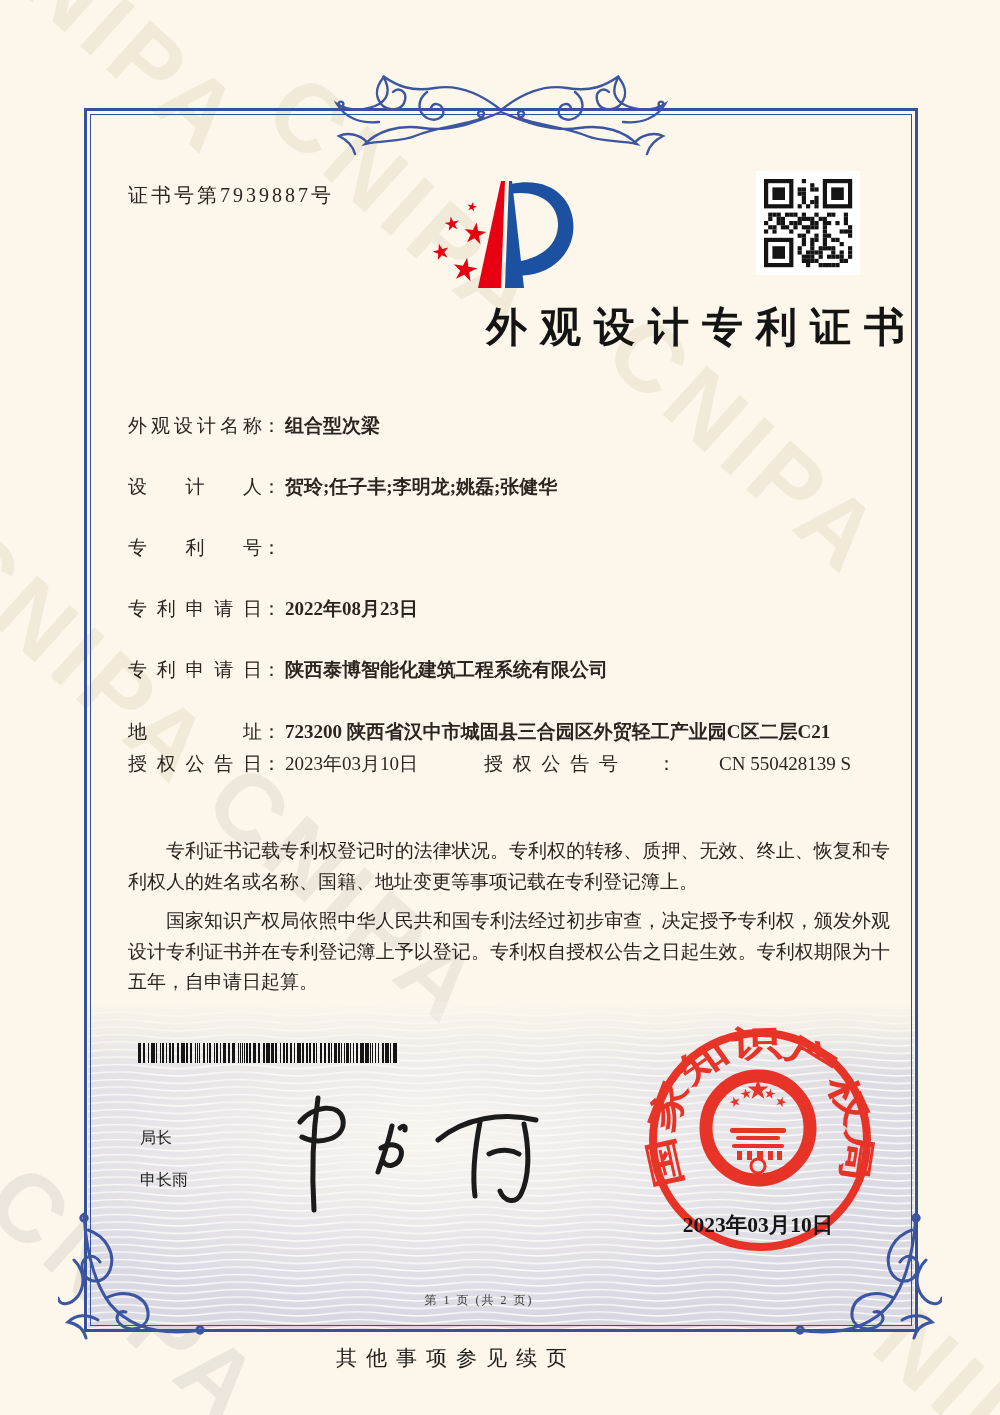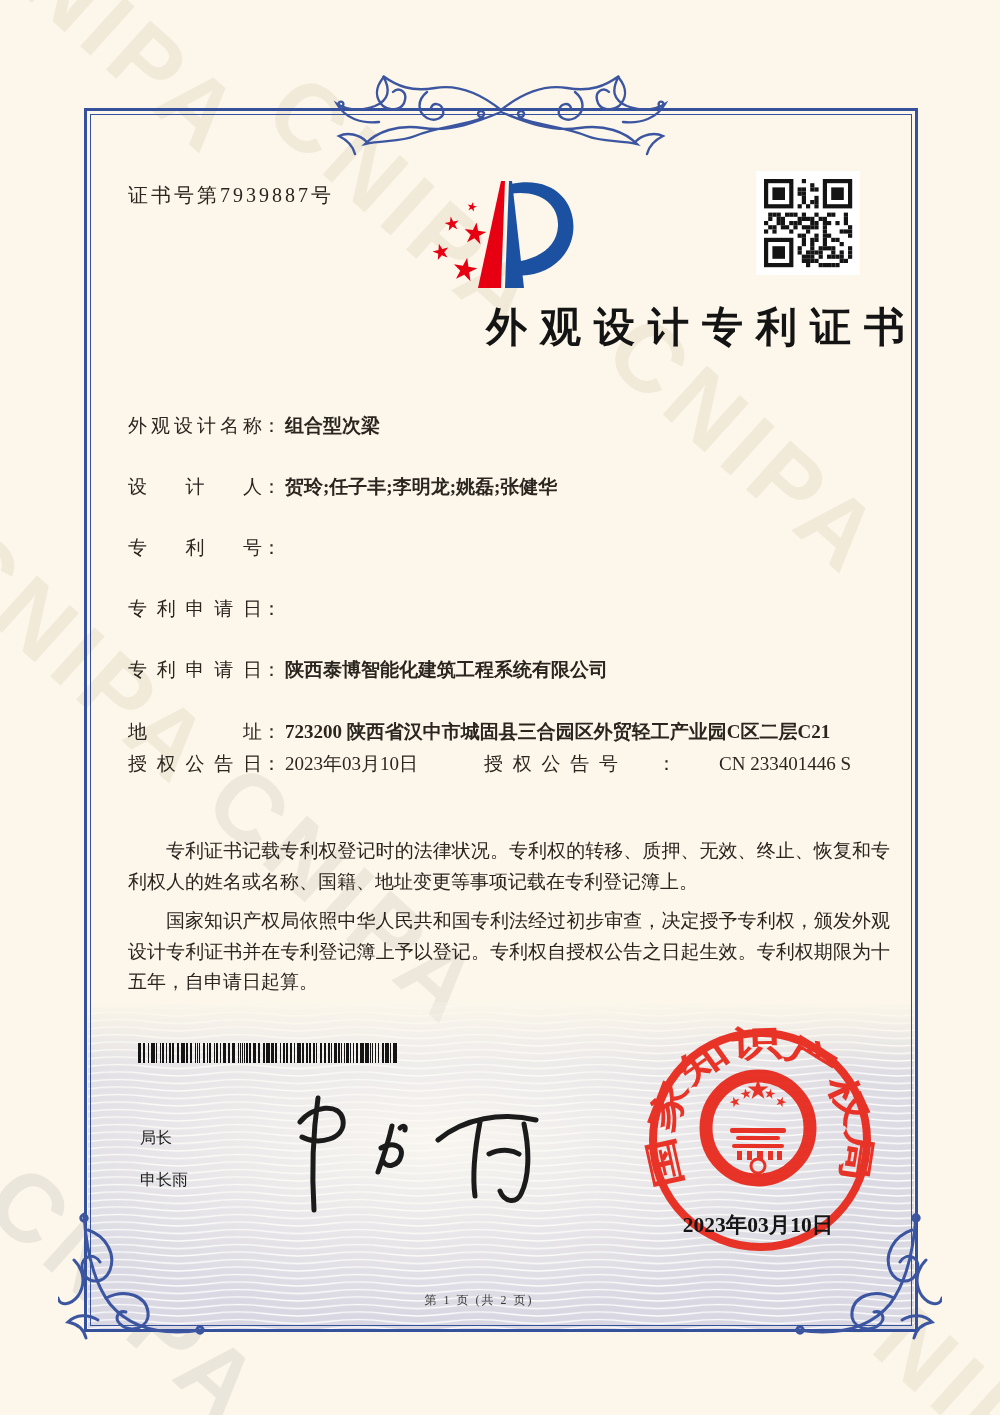--- a/index.html
+++ b/index.html
@@ -302,39 +302,40 @@
           <span class="cl">：</span>
           <span class="val">贺玲;任子丰;李明龙;姚磊;张健华</span>
       </div>
       <div class="frow">
         <span class="lbl">专利号</span>
           <span class="cl">：</span>
       </div>
       <div class="frow">
         <span class="lbl">专利申请日</span>
           <span class="cl">：</span>
+          <span class="val">2022年08月23日</span>
       </div>
       <div class="frow">
         <span class="lbl">专利申请日</span>
           <span class="cl">：</span>
           <span class="val">陕西泰博智能化建筑工程系统有限公司</span>
       </div>
       <div class="frow addr">
         <span class="lbl">地址</span>
           <span class="cl">：</span>
           <span class="val">723200 陕西省汉中市城固县三合园区外贸轻工产业园C区二层C21</span>
       </div>
       <div class="frow">
         <span class="lbl">授权公告日</span>
           <span class="cl">：</span>
           <span>2023年03月10日</span>
         <span class="pair2">
             <span class="lbl">授权公告号</span>
             <span class="cl">：</span>
-            <span>CN 233401446 S</span>
+            <span>CN 550428139 S</span>
           </span>
       </div>
     </div>
 
     <div class="body-text">
       <p>专利证书记载专利权登记时的法律状况。专利权的转移、质押、无效、终止、恢复和专利权人的姓名或名称、国籍、地址变更等事项记载在专利登记簿上。</p>
       <p>国家知识产权局依照中华人民共和国专利法经过初步审查，决定授予专利权，颁发外观设计专利证书并在专利登记簿上予以登记。专利权自授权公告之日起生效。专利权期限为十五年，自申请日起算。</p>
     </div>
 
     <svg class="barcode" id="bcsvg" viewBox="0 0 260 20">
@@ -456,15 +457,16 @@
             <rect x="133" y="127" width="5" height="9"></rect>
           </g>
           <circle cx="114" cy="142" r="7" fill="none" stroke="#e8291c" stroke-width="3"></circle>
           <path d="M74,142 Q114,162 154,142" fill="none" stroke="#e8291c" stroke-width="4"></path>
         </g>
       </g>
       <text x="114" y="208" text-anchor="middle" font-family="Liberation Serif, DejaVu Serif, serif" font-size="21.5" font-weight="600" fill="#151515" id="sealDateText">2023年03月10日</text>
     </svg>
 
     <div class="page-info">第 1 页 (共 2 页)</div>
+    <div class="cont-note">其他事项参见续页</div>
 
   </div>
 </div>
 
 </body></html>

